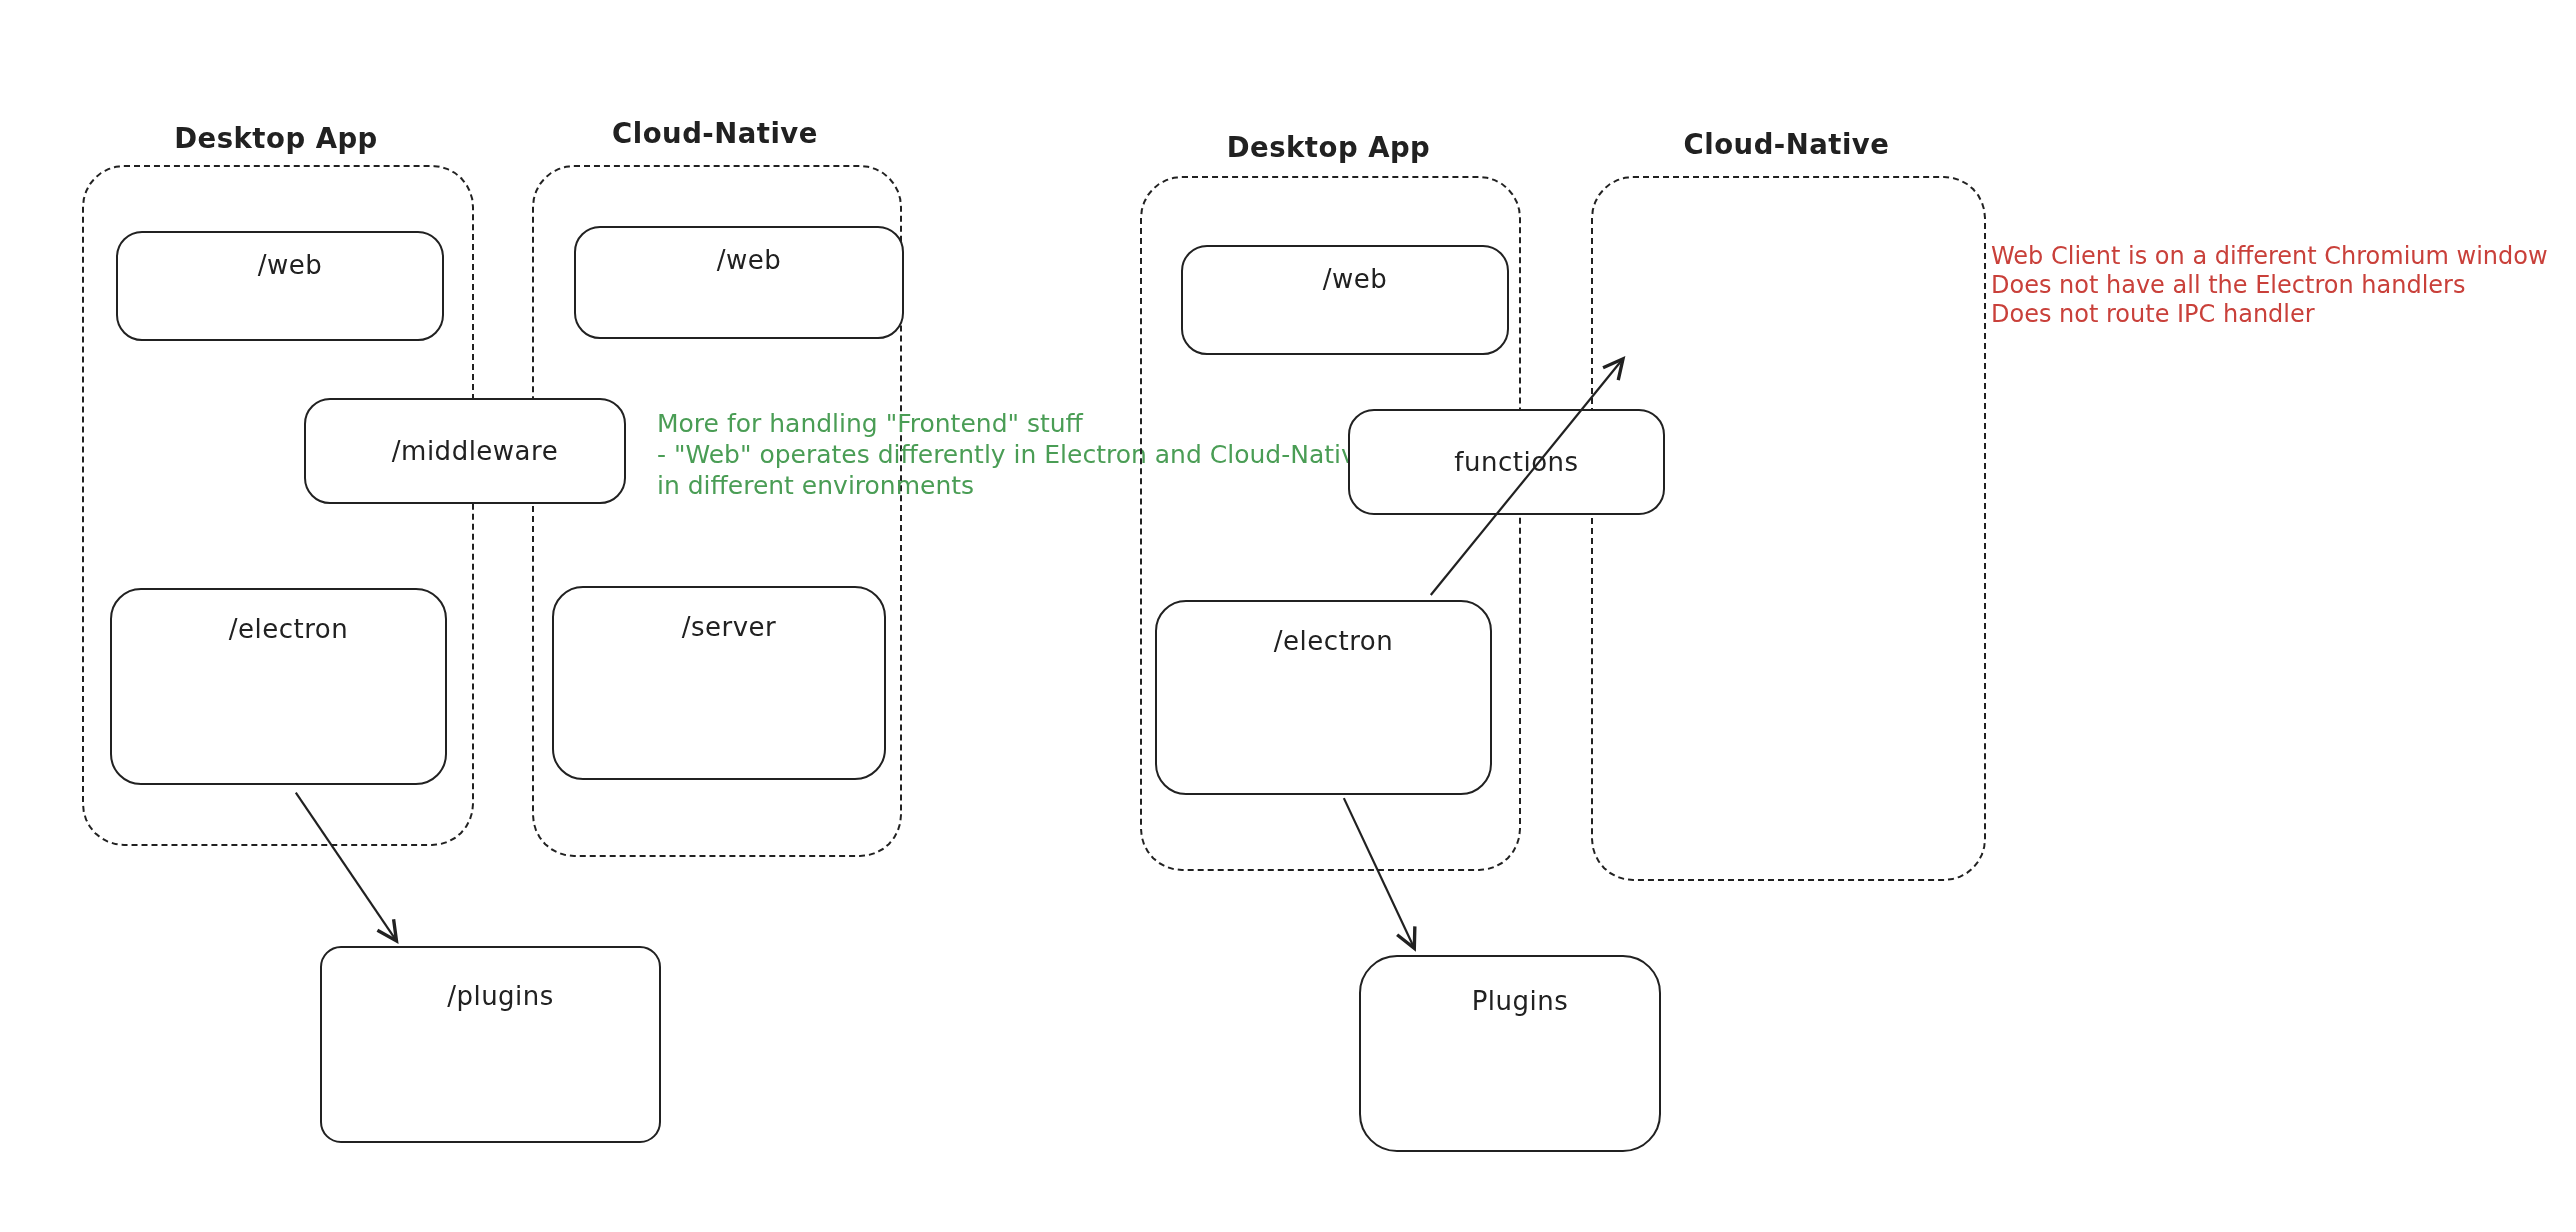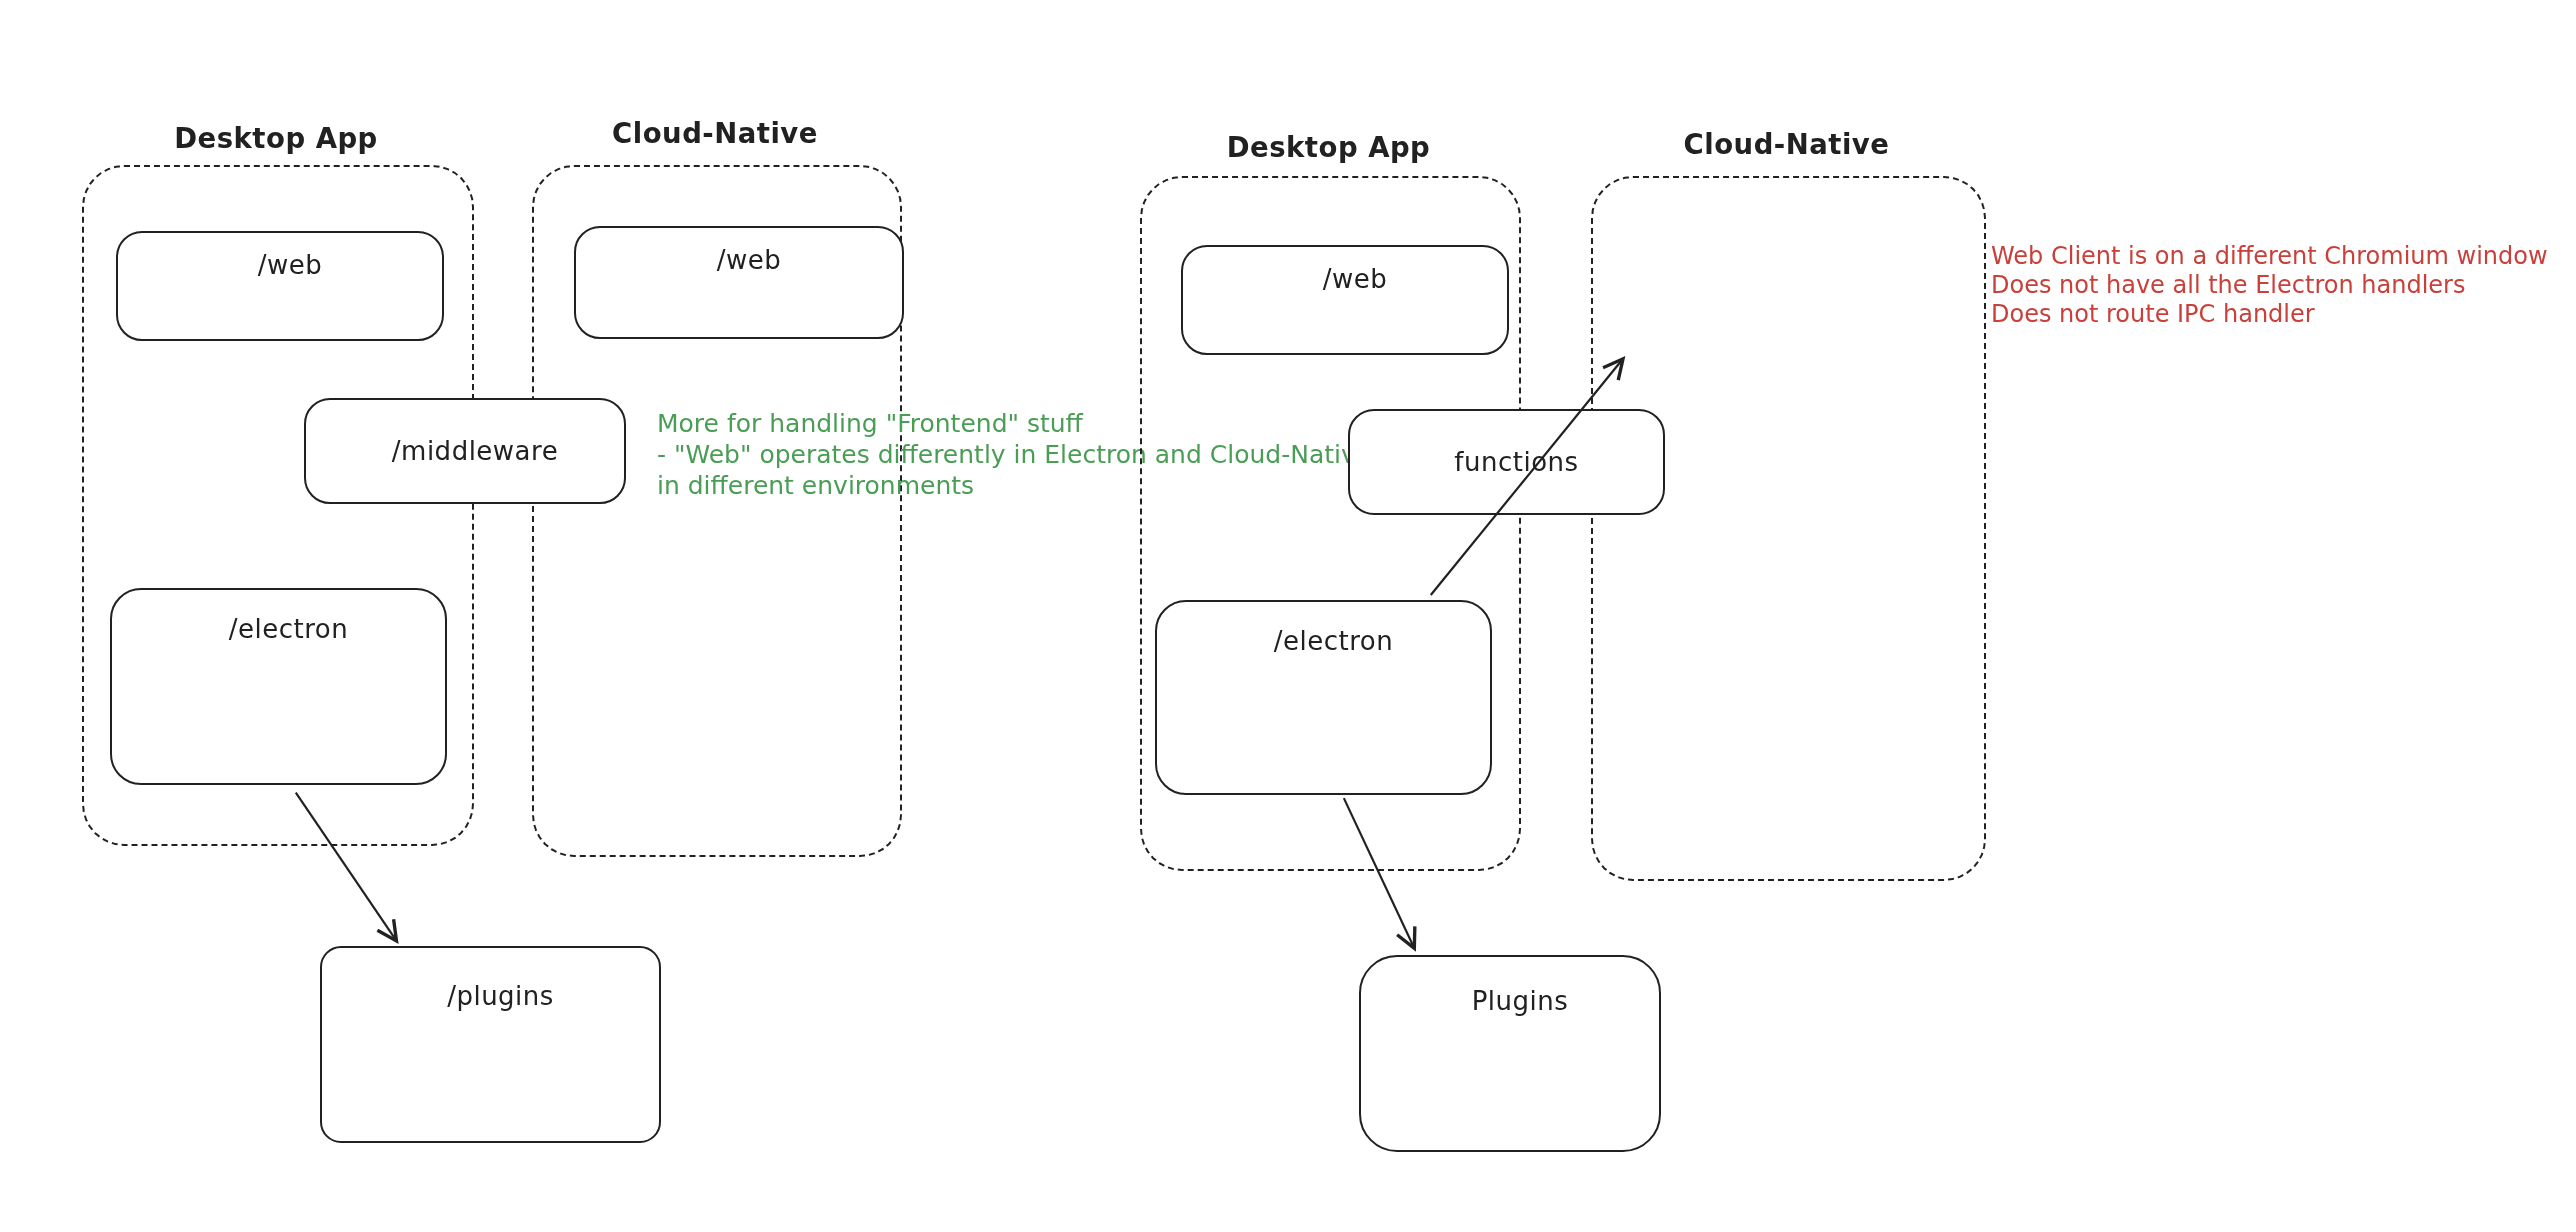--- a/index.html
+++ b/index.html
@@ -101,20 +101,23 @@
   </div>
 
   <div class="node small vcenter" style="left:304px;top:398px;width:322px;height:106px;">
     <span class="node-label">/middleware</span>
   </div>
 
   <div class="node" style="left:110px;top:588px;width:337px;height:197px;padding-top:24px;">
     <span class="node-label">/electron</span>
   </div>
 
+  <div class="node" style="left:552px;top:586px;width:334px;height:194px;padding-top:24px;">
+    <span class="node-label label-red">/server</span>
+  </div>
 
   <div class="node" style="left:320px;top:946px;width:341px;height:197px;padding-top:33px;border-radius:21px;">
     <span class="node-label">/plugins</span>
   </div>
 
   <div class="note green" style="left:657px;top:408px;">
     <div>More for handling "Frontend" stuff</div>
     <div>- "Web" operates differently in Electron and Cloud-Native</div>
     <div>in different environments</div>
   </div>

